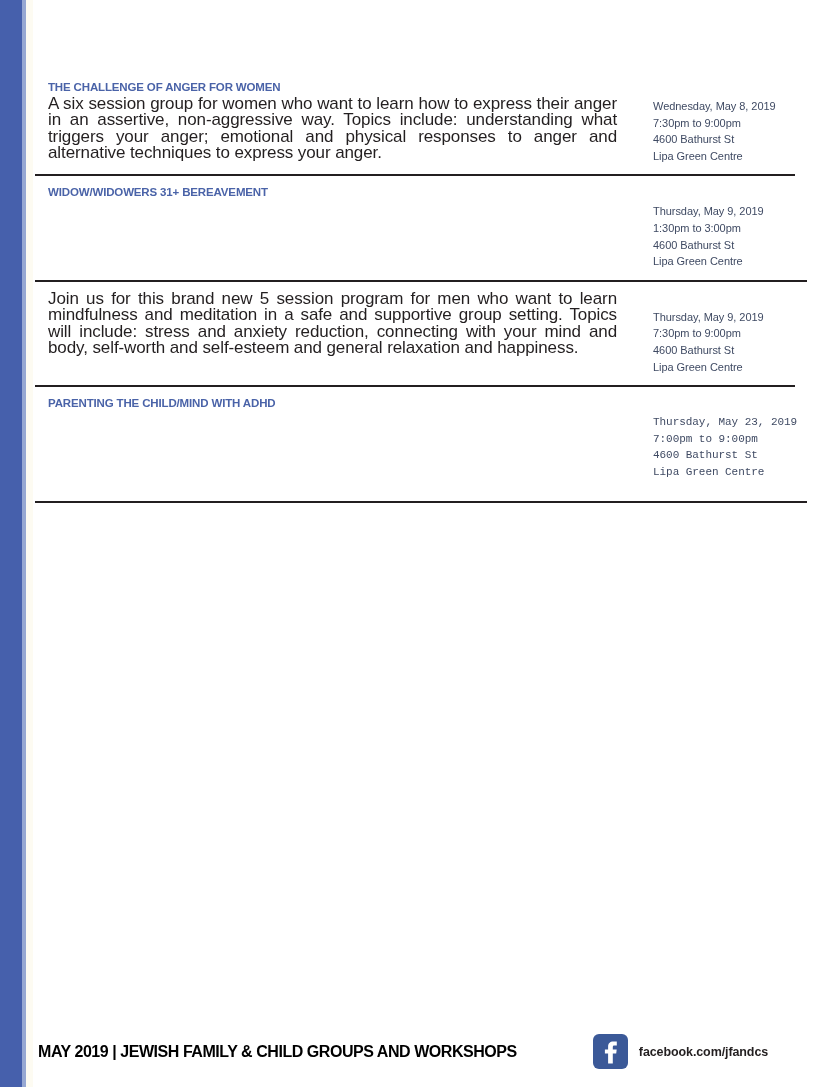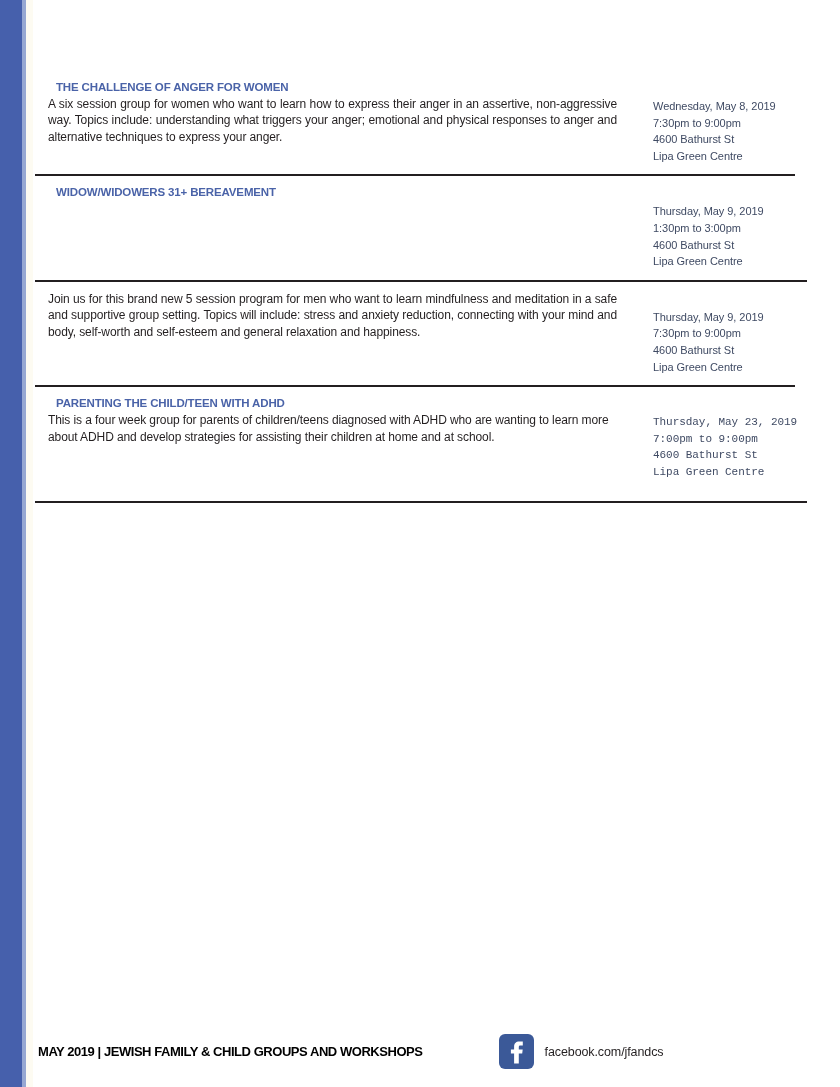--- a/index.html
+++ b/index.html
@@ -75,26 +75,26 @@
     width: 223px;
     padding-left: 36px;
     box-sizing: border-box;
   }
 
   .sec-title {
     color: #4a63a8;
     font-weight: bold;
     font-size: 11.5px;
     letter-spacing: -0.15px;
-    margin: 0 0 2px 8px;
+    margin: 0 0 2px 0;
     line-height: 14px;
   }
   .sec-body {
     color: #231f20;
-    font-size: 12px;
+    font-size: 17px;
     line-height: 16.4px;
     margin: 0;
     text-align: justify;
     letter-spacing: -0.1px;
   }
   .sec-body.nojustify {
     text-align: left;
   }
 
   .meta-line {
@@ -108,21 +108,21 @@
   
   #footer {
     position: absolute;
     left: 33px;
     bottom: 18px;
     width: 790px;
     display: flex;
     align-items: center;
   }
   #footer-title {
-    font-size: 13px;
+    font-size: 16px;
     font-weight: bold;
     color: #000000;
     letter-spacing: -0.45px;
     white-space: nowrap;
     padding-left: 5px;
   }
   #footer-social {
     display: flex;
     align-items: center;
     margin-left: 76px;
@@ -139,20 +139,21 @@
     position: absolute;
     left: 0;
     top: 0;
   }
   #fb-url {
     margin-left: 11px;
     font-size: 12.5px;
     color: #231f20;
     white-space: nowrap;
     letter-spacing: -0.1px;
+    font-weight: bold;
   }
 </style>
 </head>
 <body>
 
 <div id="page">
 
   <div id="left-blue-bar"></div>
   <div id="left-blue-bar-edge"></div>
   <div id="left-cream-strip"></div>
@@ -197,22 +198,21 @@
         <div class="meta-line">7:30pm to 9:00pm</div>
         <div class="meta-line">4600 Bathurst St</div>
         <div class="meta-line">Lipa Green Centre</div>
       </div>
     </div>
 
     <div class="divider w1" style="margin-top:10px;"></div>
 
     <div class="section" style="margin-top:9px;">
       <div class="col-left">
-        <p class="sec-title">PARENTING THE CHILD/TEEN WITH ADHD</p>
-        <p class="sec-body nojustify">This is a four week group for parents of children/teens diagnosed with ADHD who are wanting to learn more about ADHD and develop strategies for assisting their children at home and at school.</p>
+        <p class="sec-title">PARENTING THE CHILD/MIND WITH ADHD</p>
       </div>
       <div class="col-right" style="padding-top:18px;font-family:Liberation Mono, monospace;">
         <div class="meta-line">Thursday, May 23, 2019</div>
         <div class="meta-line">7:00pm to 9:00pm</div>
         <div class="meta-line">4600 Bathurst St</div>
         <div class="meta-line">Lipa Green Centre</div>
       </div>
     </div>
 
     <div class="divider w2" style="margin-top:20px;"></div>

